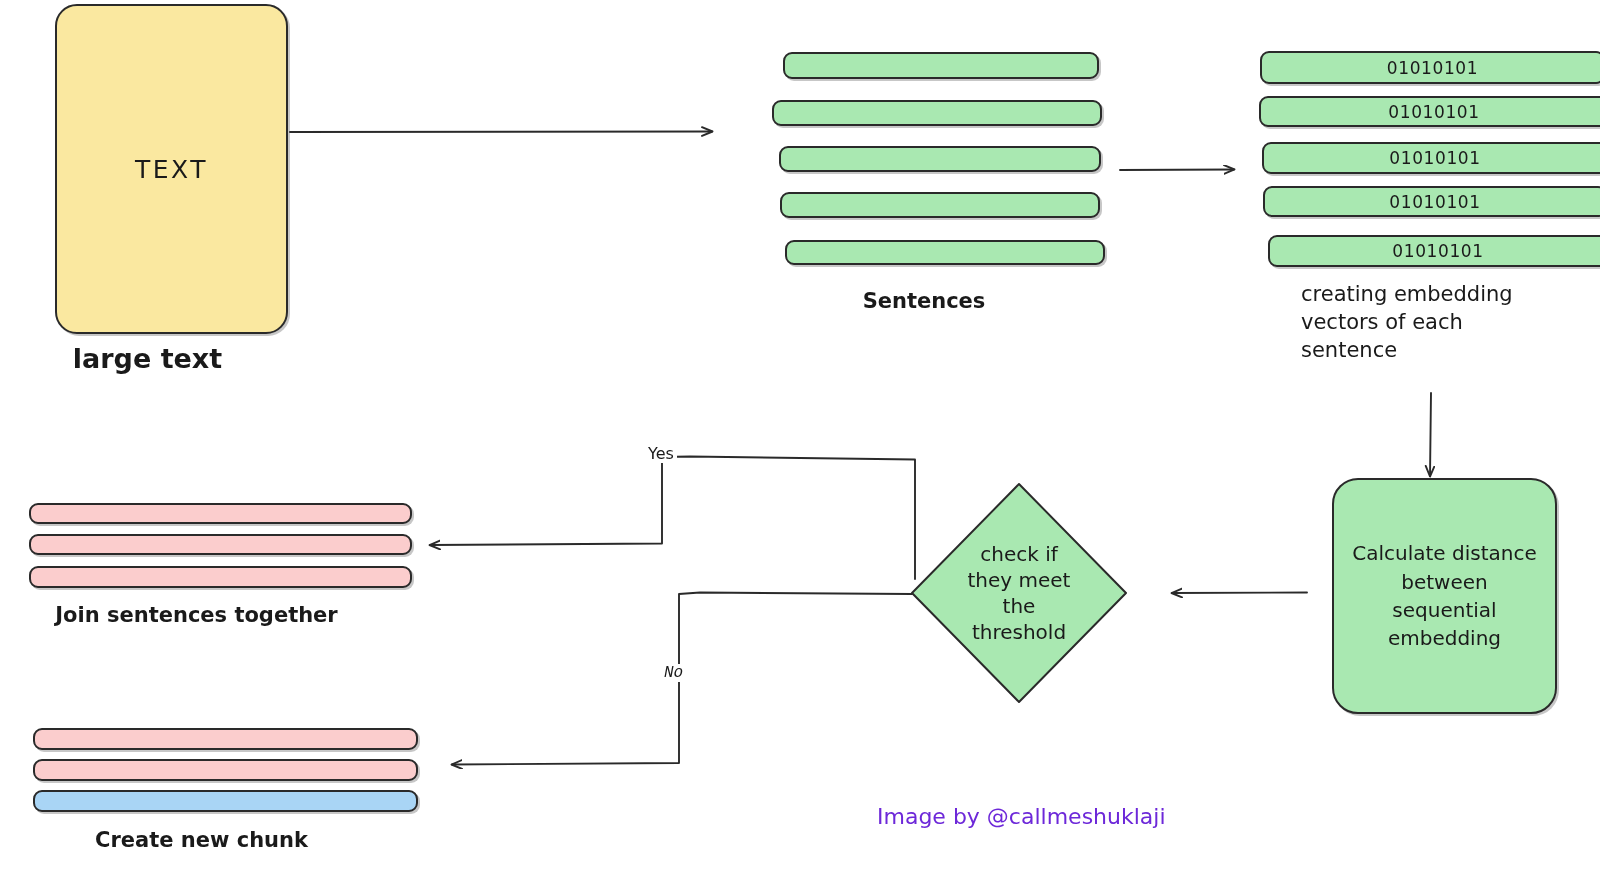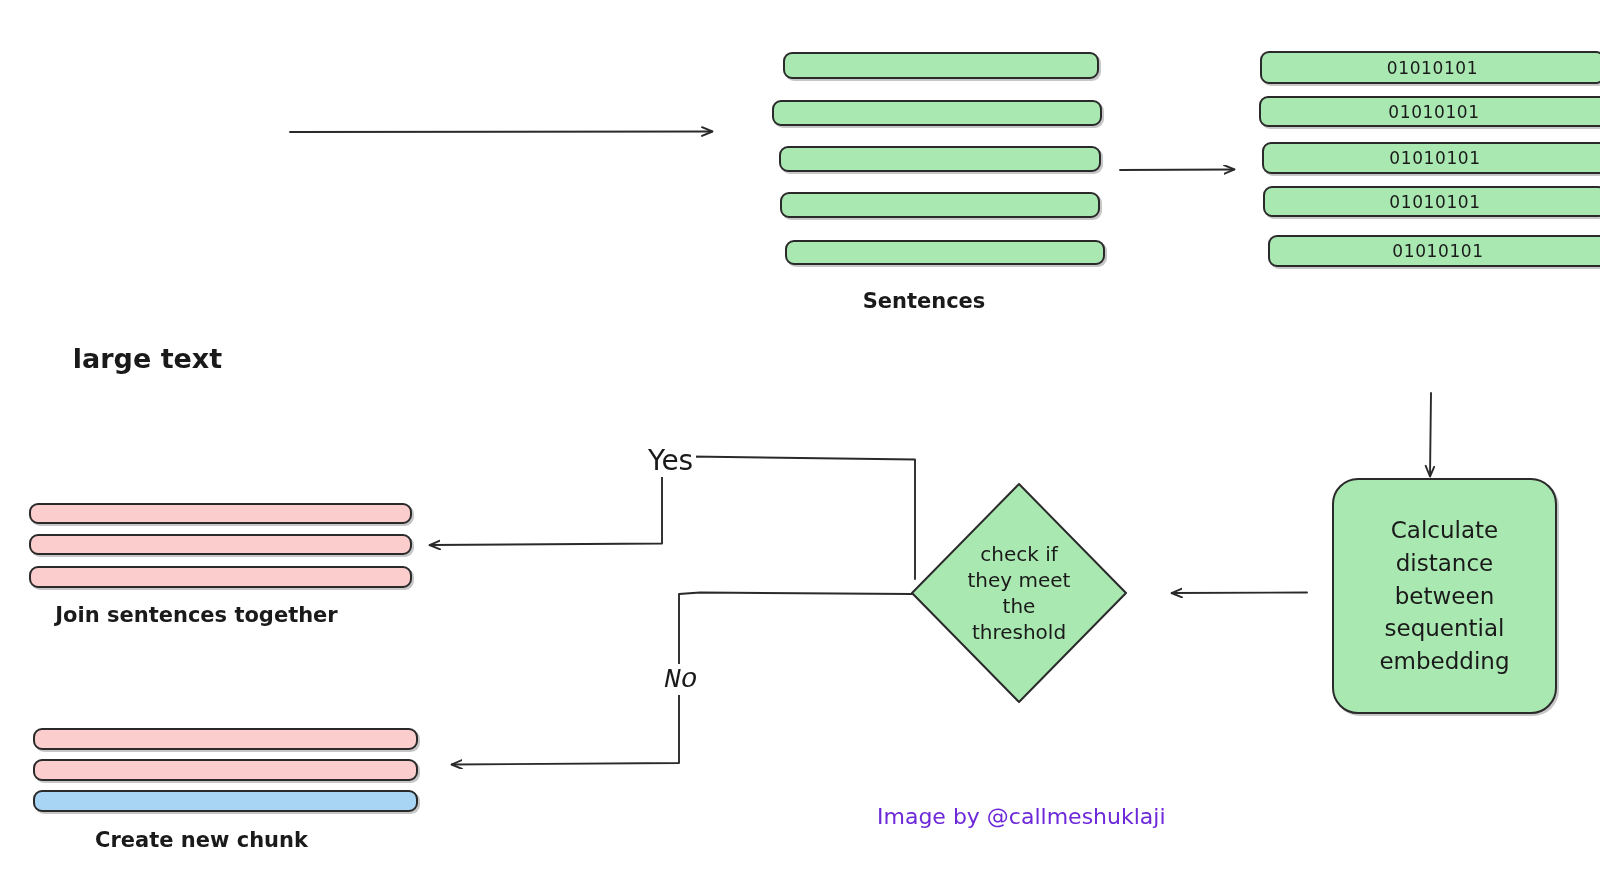--- a/index.html
+++ b/index.html
@@ -42,40 +42,40 @@
     font-size: 17px;
     letter-spacing: 0.6px;
   }
   .text-box {
     border-radius: 22px;
     font-size: 25px;
     letter-spacing: 2.5px;
   }
   .proc-box {
     border-radius: 26px;
-    font-size: 23px;
+    font-size: 20px;
     line-height: 1.42;
     padding: 6px 16px;
     justify-content: flex-end;
   }
   .caption {
     position: absolute;
     color: #1a1a1a;
     font-size: 21px;
     line-height: 1.33;
     white-space: pre-line;
   }
   .caption.center {
     text-align: center;
     font-weight: bold;
   }
   .edge-label {
     position: absolute;
     color: #1a1a1a;
-    font-size: 28px;
+    font-size: 16px;
     background: #ffffff;
     padding: 0 3px;
   }
   .diamond-wrap {
     position: absolute;
   }
   .diamond-label {
     position: absolute;
     left: 0;
     top: 0;
@@ -114,20 +114,23 @@
 
     <path d="M1431,393 L1430,476" fill="none" stroke="#2a2a2a" stroke-width="1.9" stroke-linecap="round" marker-end="url(#ah)"></path>
 
     <path d="M1307,592.5 L1172,593" fill="none" stroke="#2a2a2a" stroke-width="1.9" stroke-linecap="round" marker-end="url(#ah)"></path>
 
     <path d="M915,579 L915,459.5 L690,456.5 L662,457 L662,543.5 L430,545" fill="none" stroke="#2a2a2a" stroke-width="1.9" stroke-linecap="round" stroke-linejoin="round" marker-end="url(#ah)"></path>
 
     <path d="M912,594 L700,592.5 L679,594 L679,763 L452,764.5" fill="none" stroke="#2a2a2a" stroke-width="1.9" stroke-linecap="round" stroke-linejoin="round" marker-end="url(#ah)"></path>
   </svg>
 
+  <div class="node text-box" style="left:31px; top:4px; width:233px; height:330px; background:#fae8a0;">
+    <span>TEXT</span>
+  </div>
   <div class="caption center" style="left:31px; top:341px; width:233px; font-size:27px;">large text</div>
 
   <div class="node bar" style="left:759px; top:52px; width:316px; height:27px; background:#a9e8b1;"></div>
   <div class="node bar" style="left:748px; top:100px; width:330px; height:26px; background:#a9e8b1;"></div>
   <div class="node bar" style="left:755px; top:146px; width:322px; height:26px; background:#a9e8b1;"></div>
   <div class="node bar" style="left:756px; top:192px; width:320px; height:26px; background:#a9e8b1;"></div>
   <div class="node bar" style="left:761px; top:240px; width:320px; height:25px; background:#a9e8b1;"></div>
   <div class="caption center" style="left:759px; top:288px; width:330px;">Sentences</div>
 
   <div class="node bar" style="left:1236px; top:51px; width:345px; height:33px; background:#a9e8b1;">
@@ -138,20 +141,23 @@
   </div>
   <div class="node bar" style="left:1238px; top:142px; width:346px; height:32px; background:#a9e8b1;">
     <span>01010101</span>
   </div>
   <div class="node bar" style="left:1239px; top:186px; width:344px; height:31px; background:#a9e8b1;">
     <span>01010101</span>
   </div>
   <div class="node bar" style="left:1244px; top:235px; width:340px; height:32px; background:#a9e8b1;">
     <span>01010101</span>
   </div>
+  <div class="caption" style="left:1301px; top:281px; width:260px;">creating embedding
+vectors of each
+sentence</div>
 
   <div class="node proc-box" style="left:1308px; top:478px; width:225px; height:236px; background:#a9e8b1;">
     <span style="white-space:pre-line;">Calculate distance
 between sequential
 embedding</span>
   </div>
 
   <div class="diamond-wrap" style="left:908px; top:480px; width:222px; height:226px;">
     <svg width="222" height="226" viewBox="0 0 222 226" xmlns="http://www.w3.org/2000/svg">
       <path d="M111,4 L218,113 L111,222 L4,113 Z" fill="#a9e8b1" stroke="#2a2a2a" stroke-width="2" stroke-linejoin="round"></path>

